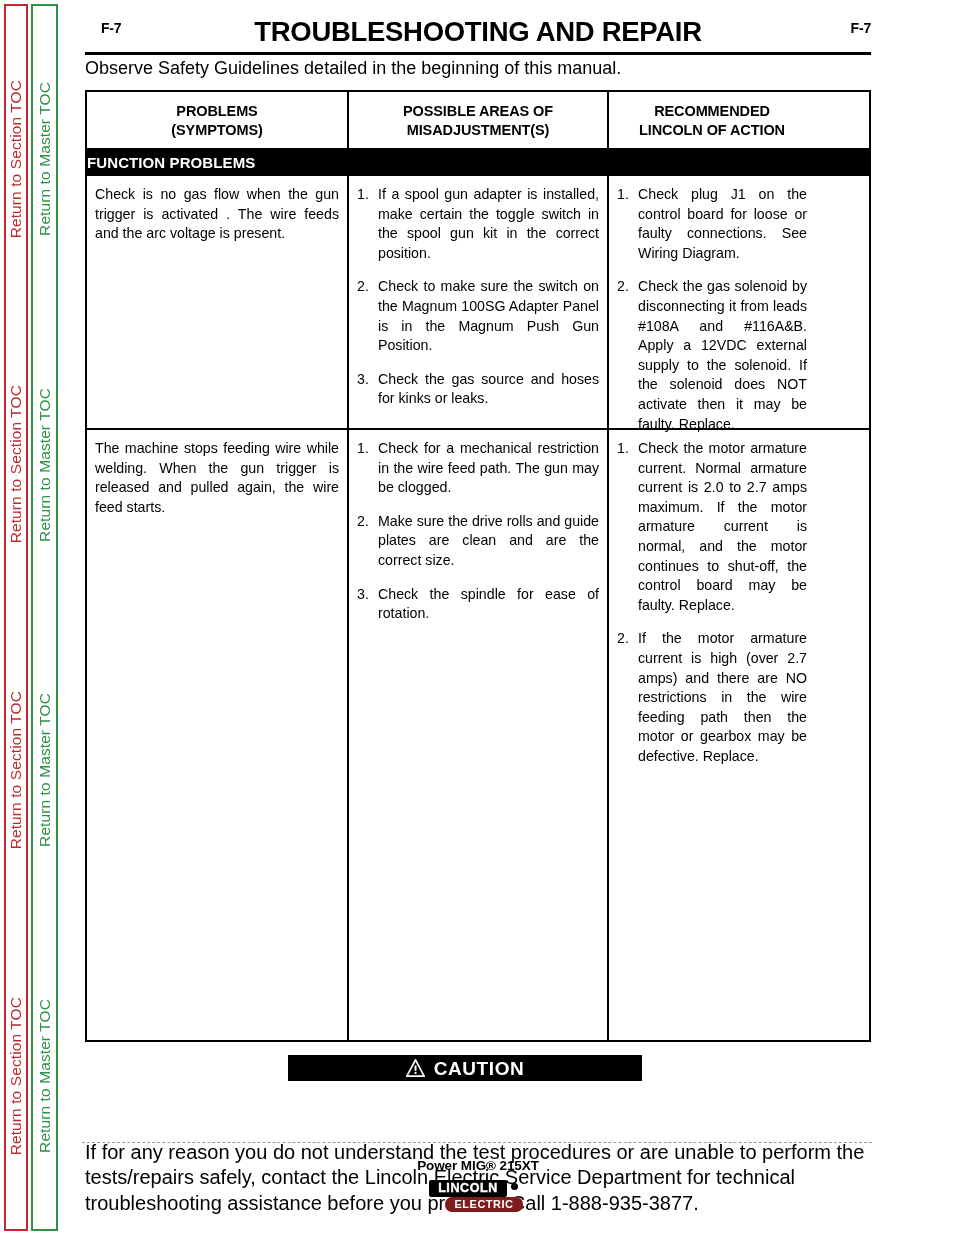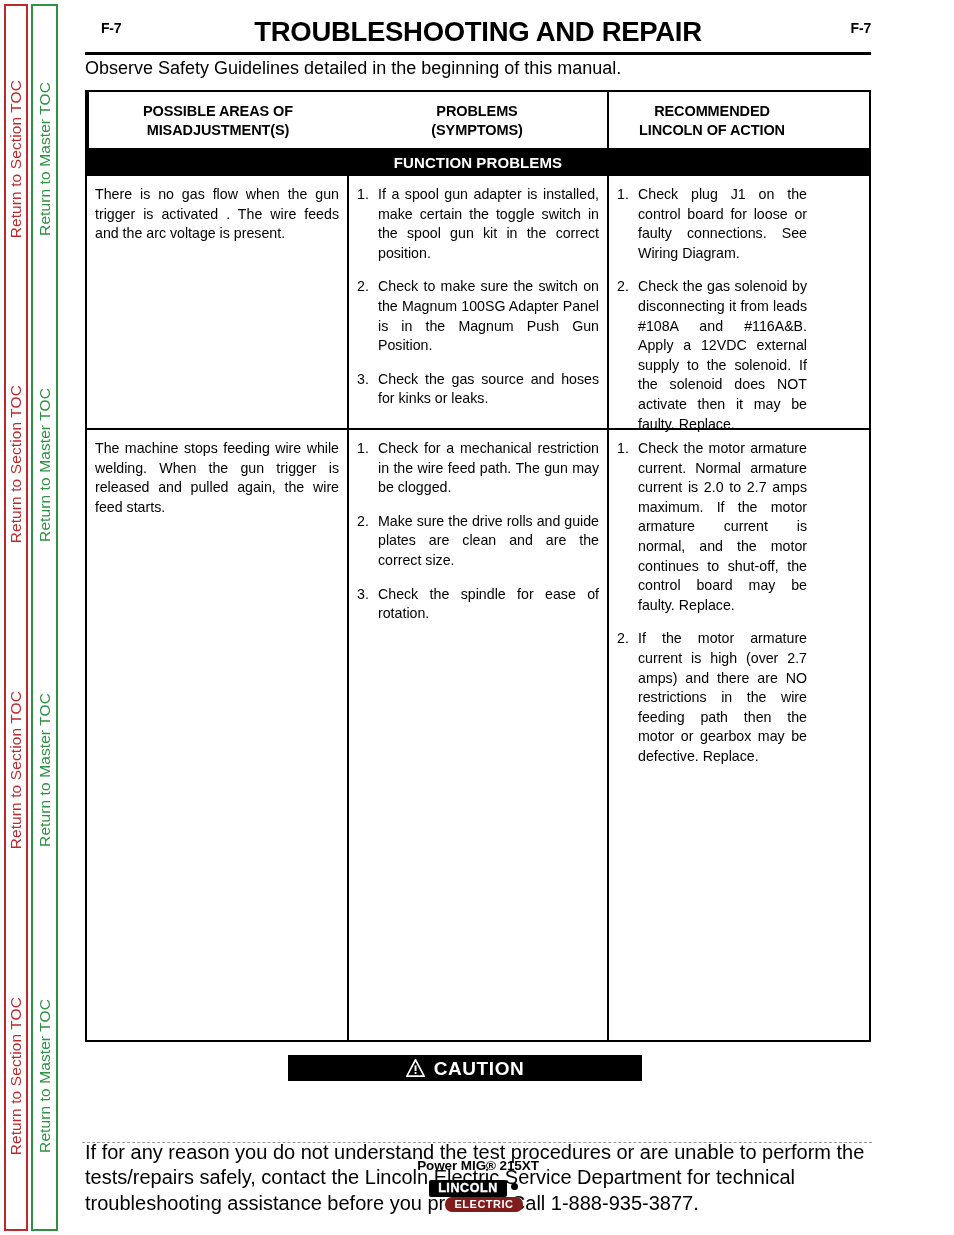--- a/index.html
+++ b/index.html
@@ -130,21 +130,21 @@
     line-height: 1.28;
     letter-spacing: -0.1px;
   }
   .col1 { width: 260px; }
   .col2 { width: 260px; border-left: 2px solid #000; }
   .col3 { width: 208px; border-left: 2px solid #000; }
 
   .band {
     background: #000;
     color: #fff;
-    text-align: center;
+    text-align: left;
     font-size: 15px;
     font-weight: bold;
     padding: 4px 0 5px 0;
     letter-spacing: 0.1px;
   }
 
   .tbl-row {
     display: flex;
     border-bottom: 2px solid #000;
   }
@@ -317,38 +317,38 @@
     <div class="folio left">F-7</div>
     <div class="doc-title">TROUBLESHOOTING AND REPAIR</div>
     <div class="folio right">F-7</div>
   </div>
   <div class="title-rule"></div>
   <div class="observe-line">Observe Safety Guidelines detailed in the beginning of this manual.</div>
 
   <div class="tbl">
 
     <div class="tbl-head">
+      <div class="th col1">
+        <div>PROBLEMS</div>
+        <div>(SYMPTOMS)</div>
+      </div>
       <div class="th col2">
         <div>POSSIBLE AREAS OF</div>
         <div>MISADJUSTMENT(S)</div>
       </div>
-      <div class="th col1">
-        <div>PROBLEMS</div>
-        <div>(SYMPTOMS)</div>
-      </div>
       <div class="th col3">
         <div>RECOMMENDED</div>
         <div>LINCOLN OF ACTION</div>
       </div>
     </div>
 
     <div class="band">FUNCTION PROBLEMS</div>
 
     <div class="tbl-row row1">
-      <div class="td symptom col1">There is no gas flow when the gun trigger is activated .  The wire feeds and the arc voltage is present.</div>
+      <div class="td symptom col1">Check is no gas flow when the gun trigger is activated .  The wire feeds and the arc voltage is present.</div>
       <div class="td col2">
         <ol class="steps">
           <li>If a spool gun adapter is installed, make certain the toggle switch in the spool gun kit in the correct position.</li>
           <li>Check to make sure the switch on the Magnum 100SG Adapter Panel is in the Magnum Push Gun Position.</li>
           <li>Check the gas source and hoses for kinks or leaks.</li>
         </ol>
       </div>
       <div class="td col3">
         <ol class="steps">
           <li>Check plug J1 on the control board for loose or faulty connections.  See Wiring Diagram.</li>

